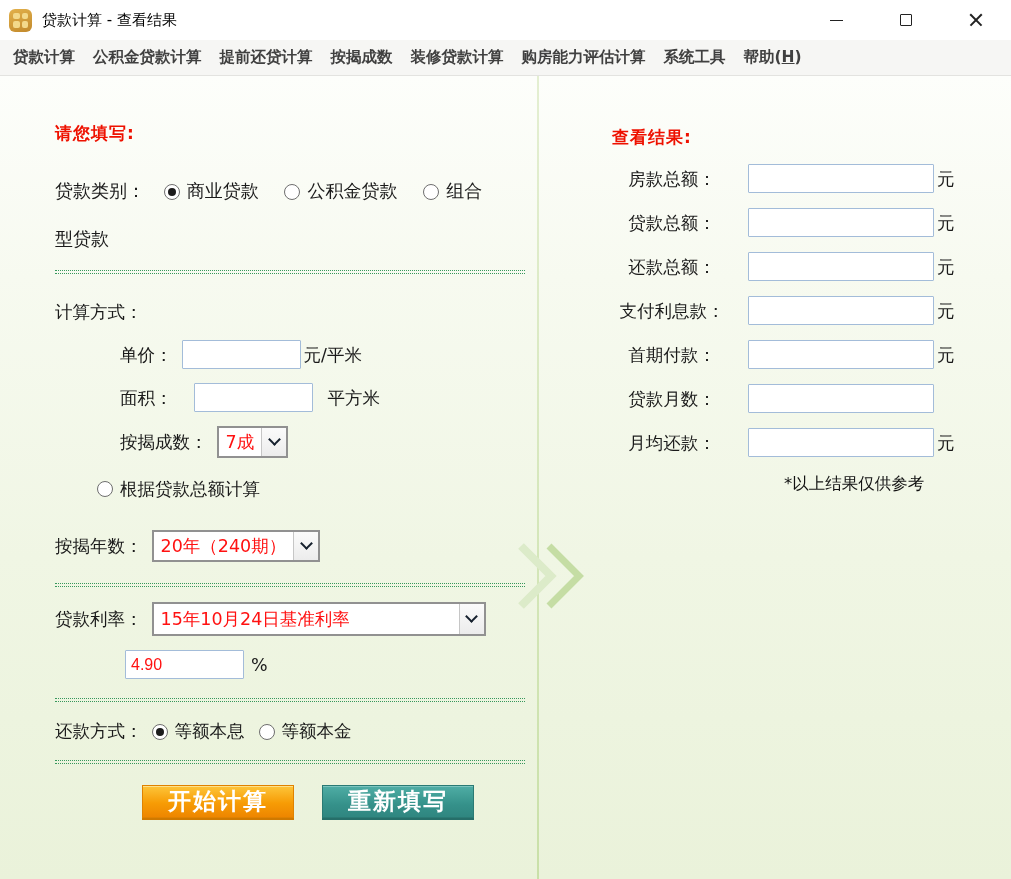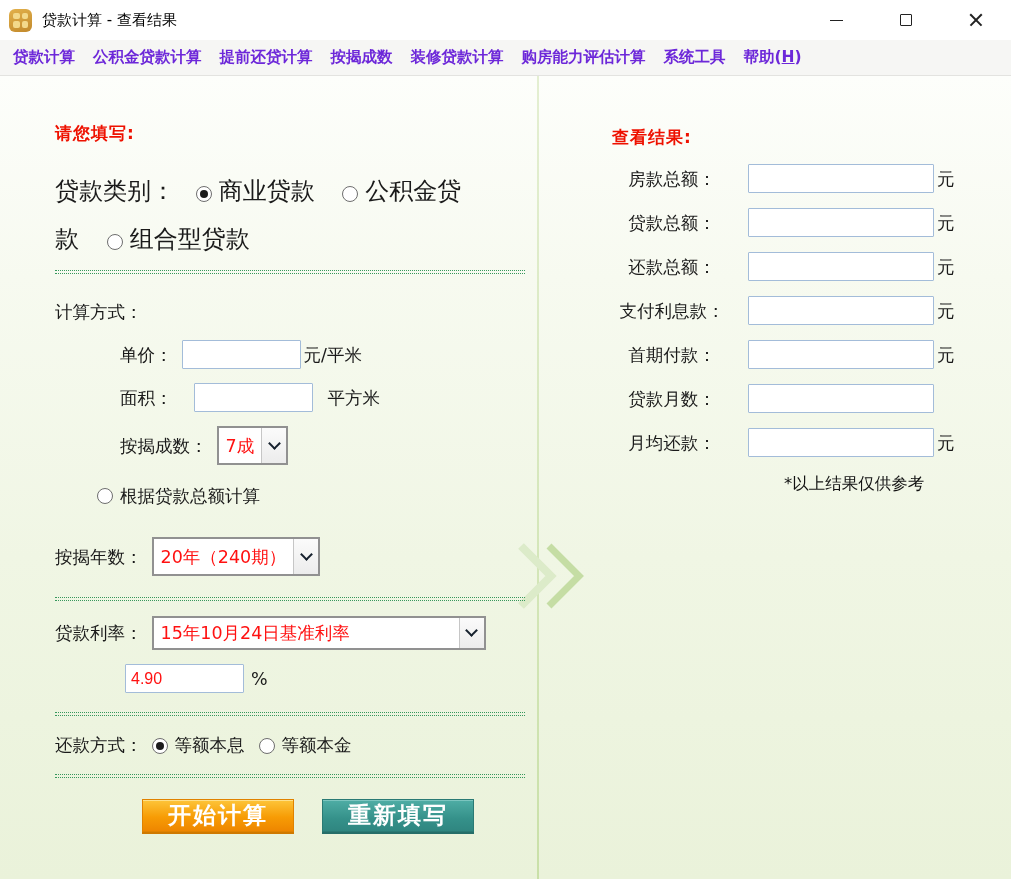--- a/index.html
+++ b/index.html
@@ -20,54 +20,54 @@
   .glyph-min { width:13px; height:0; border-top:1.6px solid #222; }
   .glyph-max { width:12px; height:12px; border:1.6px solid #222; border-radius:1px; }
   .glyph-close { position:relative; width:14px; height:14px; }
   .glyph-close::before,.glyph-close::after { content:""; position:absolute; left:-1px; top:6px;
     width:16px; height:1.7px; background:#222; }
   .glyph-close::before { transform:rotate(45deg); }
   .glyph-close::after  { transform:rotate(-45deg); }
   
   .menubar { height:36px; background:#f6f6f4; border-bottom:1px solid #e3e3e0;
     display:flex; align-items:center; padding:0 4px; }
-  .menu-item { padding:4px 9px; font-weight:bold; font-size:15.5px; color:#6d28d9; cursor:pointer; white-space:nowrap; }
+  .menu-item { padding:4px 9px; font-weight:bold; font-size:15.5px; color:#404040; cursor:pointer; white-space:nowrap; }
   .menu-item u { text-decoration:underline; }
   
   .content { position:relative; height:803px;
     background:linear-gradient(180deg,#fdfefb 0%,#f7faf0 25%,#f0f6e4 60%,#eaf2da 100%); }
   .v-divider { position:absolute; left:537px; top:0; width:2px; height:100%;
     background:linear-gradient(180deg,#e4efd2,#c9e0a8); }
   .mid-chevrons { position:absolute; left:511px; top:462px; }
   
   .left-panel  { position:absolute; left:0; top:0; width:537px; height:100%; padding:0 10px 0 55px; }
   .right-panel { position:absolute; left:539px; top:0; right:0; height:100%; padding:0 0 0 73px; }
   .section-heading { font-size:17px; font-weight:bold; color:#ee1100; letter-spacing:1px; }
   .lp-heading { padding-top:46px; }
   .rp-heading { padding-top:50px; }
   
   .radio { display:inline-block; vertical-align:-3px; width:16px; height:16px;
     border:1px solid #6e6e6e; border-radius:50%; background:#fff; position:relative; margin-right:7px; }
   .radio.checked::after { content:""; position:absolute; left:3px; top:3px; width:8px; height:8px;
     background:#1c1c1c; border-radius:50%; }
   
-  .loan-type { margin-top:22px; width:442px; line-height:48px; font-size:24px; }
+  .loan-type { margin-top:22px; width:442px; line-height:48px; font-size:18px; }
   .loan-type .lbl { margin-right:13px; }
   .loan-opt { margin-right:20px; cursor:pointer; }
   
   .dotted { margin-top:0; width:470px; height:4px;
     border-top:1px dotted #37975c; border-bottom:1px dotted #37975c; }
   
   .row { display:flex; align-items:center; font-size:17.5px; }
   .text-input { border:1px solid #a3bcd9; background:#fff; height:29px; padding:2px 5px;
     font-size:16px; font-family:Liberation Sans, sans-serif; border-radius:1px; outline:none; }
   .suffix { margin-left:3px; }
   
   .select { display:inline-flex; align-items:stretch; border:2px solid #919191; background:#fff;
-    height:39px; cursor:pointer; }
+    height:32px; cursor:pointer; }
   .select-value { display:flex; align-items:center; padding:0 7px; color:#ff1111; font-size:17.5px; white-space:nowrap; }
   .select-btn { width:25px; background:linear-gradient(#fbfbfb,#ececec); border-left:1px solid #c6c6c6;
     display:flex; align-items:center; justify-content:center; }
   .chev { width:9px; height:9px; border-right:2.6px solid #16212e; border-bottom:2.6px solid #16212e;
     transform:rotate(45deg); margin-top:-5px; }
   
   .calc-title { margin-top:26px; font-size:17.5px; }
   .row-radio-area { margin-top:30px; padding-left:42px; font-size:17.5px; }
   .row-unit { margin-top:16px; padding-left:65px; }
   .row-area { margin-top:14px; padding-left:65px;gap:12px; }

